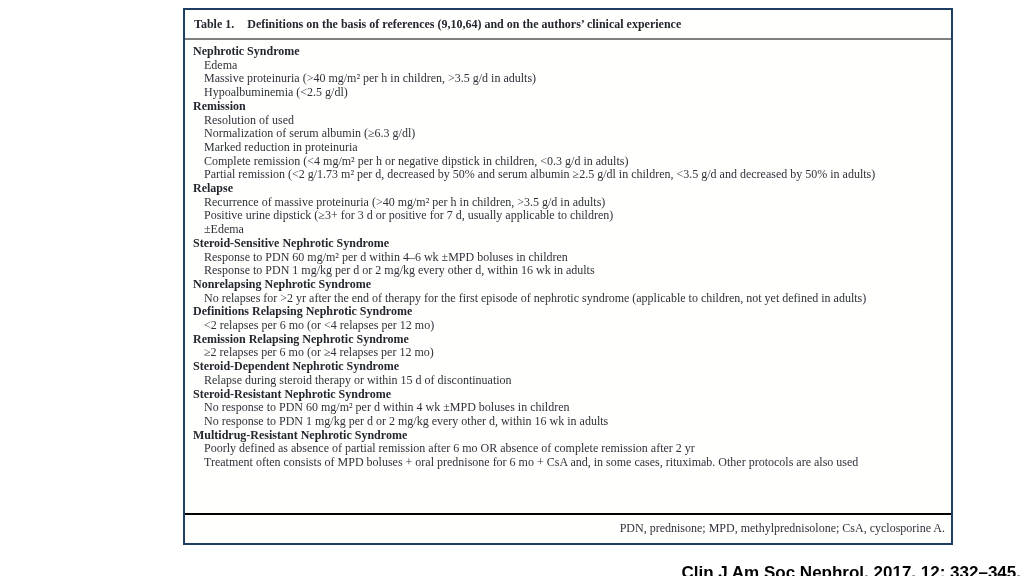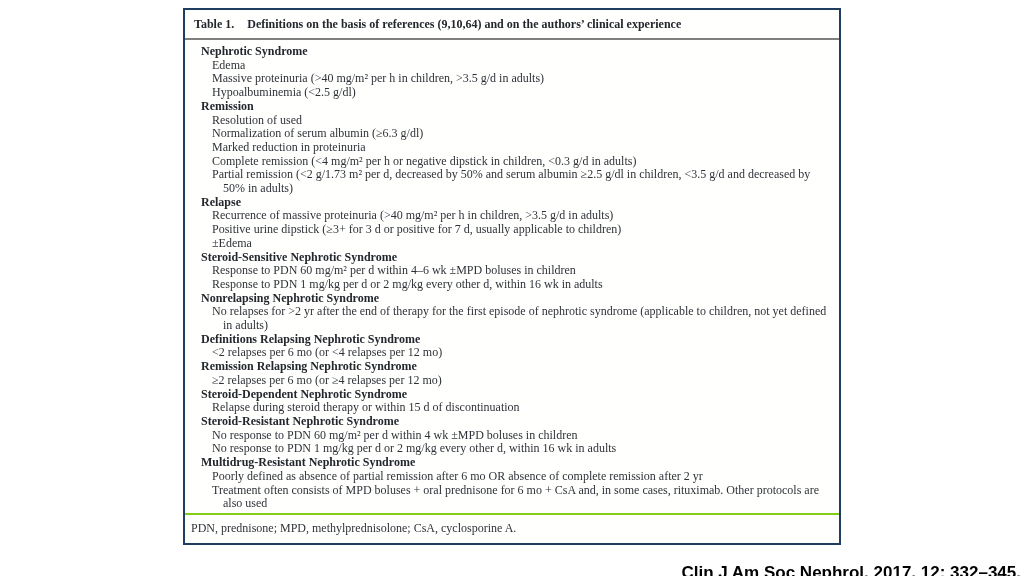--- a/index.html
+++ b/index.html
@@ -10,55 +10,56 @@
     overflow: hidden;
   }
   .slide {
     position: relative;
     width: 1024px; height: 576px;
     background: #ffffff;
   }
   .paper-table {
     position: absolute;
     left: 183px; top: 8px;
-    width: 658px; height: 537px;
+    width: 770px; height: 537px;
     box-sizing: border-box;
     border: 2px solid #1f3c61;
     background: #fffffe;
     color: #2e3238;
     display: flex;
     flex-direction: column;
   }
   .table-title {
     flex: 0 0 auto;
     padding: 7px 8px 6px 9px;
     font-size: 12px;
     font-weight: bold;
     color: #23272e;
     border-bottom: 2px solid #7f7f7f;
   }
   .title-label { margin-right: 13px; }
   .table-body {
     flex: 1 1 auto;
-    padding: 5px 6px 0 16px;
+    padding: 5px 6px 0 8px;
     font-size: 12px;
     line-height: 13.7px;
     overflow: hidden;
   }
   .section-heading { font-weight: bold; color: #23272e; }
   .section-item {
     padding-left: 22px;
     text-indent: -11px;
   }
   .table-footnote {
     flex: 0 0 auto;
     margin-top: auto;
-    border-top: 2px solid #84cc16;
+    border-top: 2px solid #000000;
     padding: 6px 6px 7px 6px;
     font-size: 12px;
+    text-align: right;
   }
   .citation {
     position: absolute;
     top: 563px; right: 3px;
     font-family: "Liberation Sans", sans-serif;
     font-size: 17px;
     font-weight: 600;
     color: #000000;
   }
 </style>

